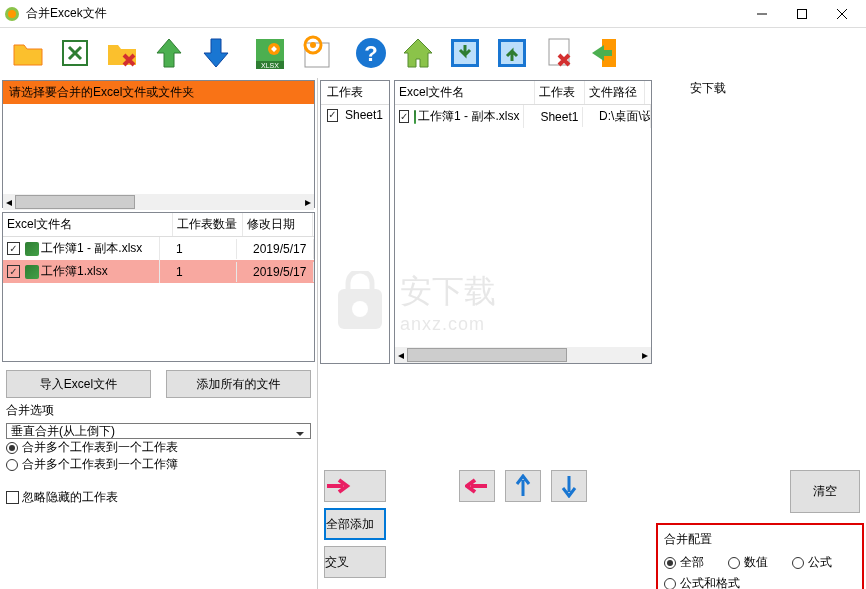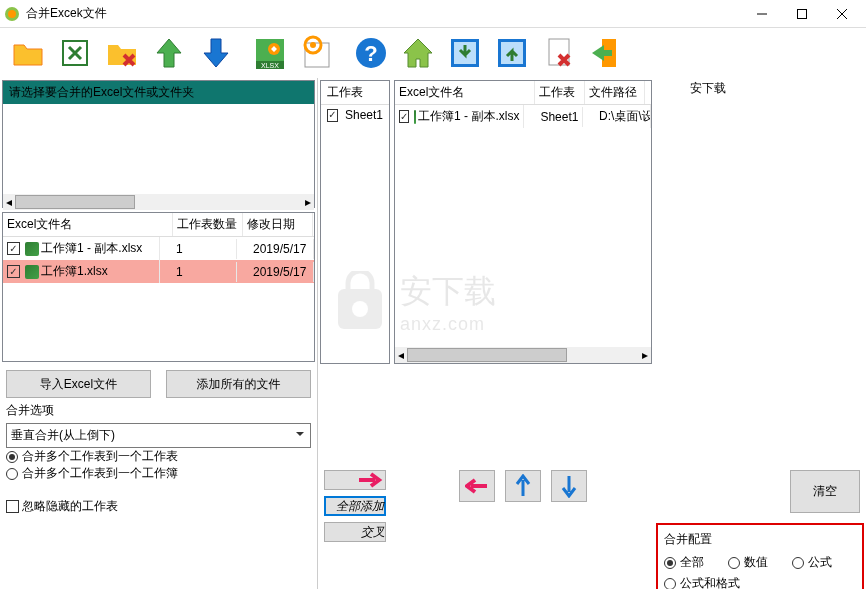--- a/index.html
+++ b/index.html
@@ -11,49 +11,49 @@
 
 .toolbar { height: 50px; display: flex; align-items: center; padding: 2px 6px; gap: 3px; }
 .toolbar .tbtn { width: 44px; height: 44px; display: flex; align-items: center; justify-content: center; border: 1px solid transparent; }
 .toolbar .sep { width: 4px; }
 
 .body-grid { display: grid; grid-template-columns: 318px 74px 262px 212px; height: 510px; }
 
 .left-col { display: flex; flex-direction: column; border-right: 1px solid #ccc; }
 .panel { border: 1px solid #828790; background: #fff; }
 .top-prompt { height: 128px; margin: 2px; }
-.prompt-header { padding: 3px 6px; background: #0f766e; }
+.prompt-header { padding: 3px 6px; background: #f97316; }
 .scroll-area { height: 90px; overflow: auto; }
 .scrollbar-bottom { height: 16px; background: #f0f0f0; display: flex; align-items: center; }
 .scrollbar-thumb { height: 14px; background: #cdcdcd; border: 1px solid #a0a0a0; }
 
 .file-table { margin: 2px; }
 .th-row { display: flex; background: #fff; border-bottom: 1px solid #ddd; }
 .th-row > div, .td-row > div { padding: 3px 4px; border-right: 1px solid #e8e8e8; overflow: hidden; white-space: nowrap; }
 .td-row { display: flex; align-items: center; gap: 12px; }
 .td-row.selected { background: #f8a8a0; }
 .chk { width: 13px; height: 13px; border: 1px solid #333; display: inline-flex; align-items: center; justify-content: center; margin-right: 3px; }
 .chk.checked::after { content: "✓"; font-size: 10px; line-height: 10px; color: #333; }
 
 .bottom-left { margin: 2px; padding: 4px; }
 .btn-row { display: flex; gap: 15px; margin-bottom: 4px; }
 .button { flex: 1; height: 28px; background: #e1e1e1; border: 1px solid #adadad; display: flex; align-items: center; justify-content: center; }
 .button:disabled, .button.disabled { color: #888; background: #f4f4f4; }
 .groupbox-label { margin: 4px 0; }
-.select { width: 100%; height: 25px; border: 1px solid #7a7a7a; background: #fff; padding: 0 20px 0 4px; position: relative; display: flex; align-items: center; }
+.select { width: 100%; height: 16px; border: 1px solid #7a7a7a; background: #fff; padding: 0 20px 0 4px; position: relative; display: flex; align-items: center; }
 .select::after { content: ""; position: absolute; right: 6px; top: 8px; border: 4px solid transparent; border-top-color: #333; }
 .radio { width: 12px; height: 12px; border: 1px solid #333; border-radius: 50%; display: inline-flex; align-items: center; justify-content: center; margin-right: 4px; }
 .radio.checked::after { content: ""; width: 6px; height: 6px; background: #333; border-radius: 50%; }
 .opt-row { display: flex; align-items: center; margin: 0 0; }
 
 .mid-col { display: flex; flex-direction: column; align-items: stretch; }
 .sheet-panel { border: 1px solid #828790; margin: 2px; height: 284px; }
 .sheet-row { padding: 3px 6px; display: flex; align-items: center; gap: 4px; }
 .actions-mid { margin: 2px; display: flex; flex-direction: column; gap: 6px; padding: 6px 4px; }
-.big-btn { height: 20px; background: #e1e1e1; border: 1px solid #adadad; display: flex; align-items: center; justify-content: flex-end; font-style: italic; }
+.big-btn { height: 32px; background: #e1e1e1; border: 1px solid #adadad; display: flex; align-items: center; justify-content: flex-start; }
 .big-btn.blue-border { border: 2px solid #0078d7; }
 
 .right-file-col { display: flex; flex-direction: column; }
 .right-panel { border: 1px solid #828790; margin: 2px; height: 284px; display: flex; flex-direction: column; }
 .right-actions { margin: 2px; padding: 6px 4px; display: flex; flex-direction: column; gap: 6px; }
 .icon-btn-row { display: flex; gap: 10px; justify-content: center; }
 .icon-btn { width: 36px; height: 32px; background: #e1e1e1; border: 1px solid #adadad; display: flex; align-items: center; justify-content: center; }
 
 .far-right { display: flex; flex-direction: column; }
 .clear-row { margin: 2px; padding: 6px 4px; display: flex; justify-content: flex-end; }

